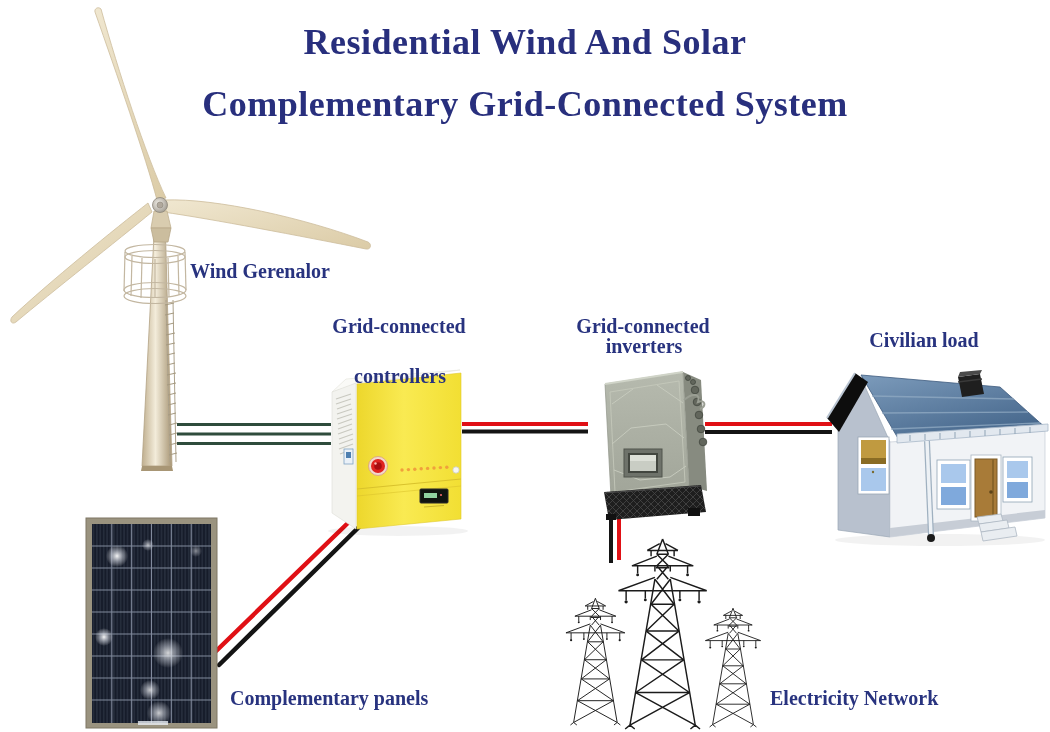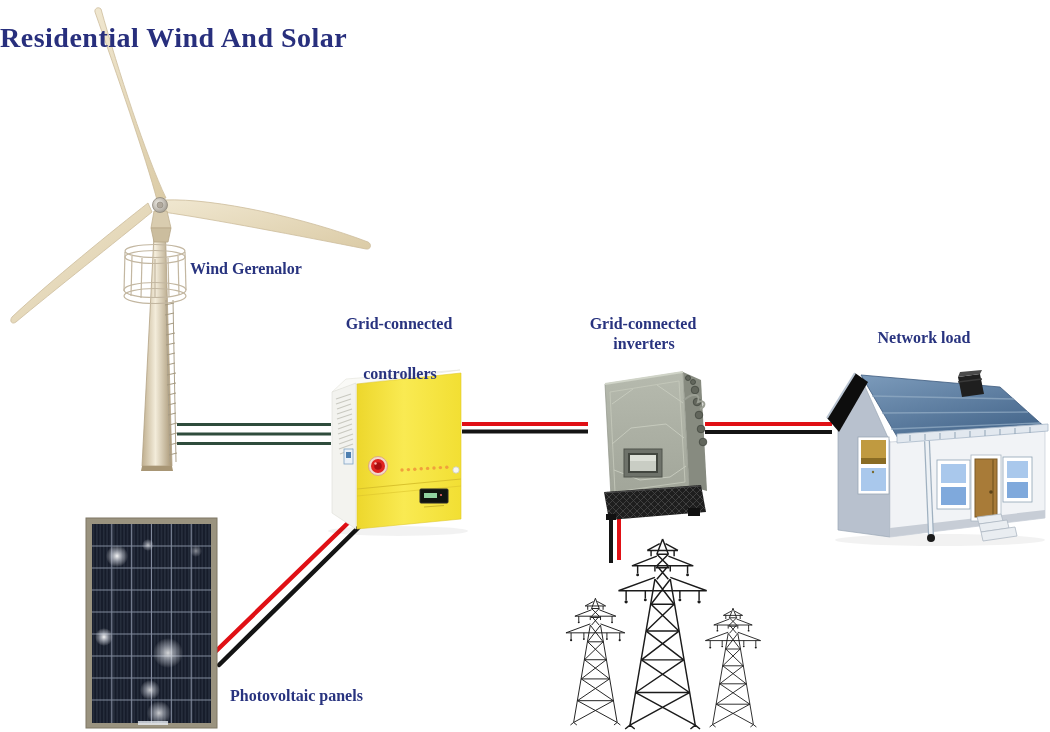--- a/index.html
+++ b/index.html
@@ -2,26 +2,26 @@
 <html style="--background: #FFFFFF; --title-text: #282F7D; --label-text: #28337F; --wire-red: #E01015; --wire-black: #141414; --wire-green: #2F4C3C; --controller-yellow: #F7E33A; --inverter-gray: #ABAFA4; --house-roof-blue: #5C7FA4; --panel-dark: #161C2A; --pylon-black: #1B1B1B; --turbine-cream: #E9DEC4;"><head>
 <meta charset="utf-8">
 <style>
   html,body{margin:0;padding:0;background:#fff;}
   .stage{
     position:relative;width:1050px;height:732px;background:var(--background,#fff);
     overflow:hidden;font-family:"Liberation Serif","DejaVu Serif",serif;
   }
   .art{position:absolute;left:0;top:0;}
   .title-line{
-    position:absolute;left:0;width:100%;text-align:left;
-    font-weight:bold;font-size:28px;line-height:1;color:var(--title-text,#282F7D);
+    position:absolute;left:0;width:100%;text-align:center;
+    font-weight:bold;font-size:36px;line-height:1;color:var(--title-text,#282F7D);
     letter-spacing:0.5px;
   }
   .lbl{
-    position:absolute;font-weight:bold;font-size:16px;line-height:1;
+    position:absolute;font-weight:bold;font-size:20px;line-height:1;
     color:var(--label-text,#28337F);white-space:nowrap;
   }
   .lbl-center{transform:translateX(-50%);text-align:center;}
   .wire-red{stroke:var(--wire-red,#E01015);}
   .wire-black{stroke:var(--wire-black,#121212);}
   .wire-green{stroke:var(--wire-green,#2F4C3C);}
 </style>
 </head>
 <body>
 
@@ -358,26 +358,28 @@
 
       <g fill="#E9EDF1" stroke="#ADB8C3" stroke-width="0.8">
         <polygon points="977,517 1001,514 1003,521 979,524"></polygon>
         <polygon points="979,524 1007,520 1009,528 981,532"></polygon>
         <polygon points="981,532 1015,527 1017,536 983,541"></polygon>
       </g>
     </g>
   </svg>
 
   <div class="title-line" style="top:24px">Residential Wind And Solar</div>
+  <div class="title-line" style="top:86px">Complementary Grid-Connected System</div>
 
   <div class="lbl" style="left:190px;top:261px">Wind Gerenalor</div>
 
   <div class="lbl lbl-center" style="left:399px;top:316px">Grid-connected</div>
   <div class="lbl lbl-center" style="left:400px;top:366px">controllers</div>
 
   <div class="lbl lbl-center" style="left:643px;top:316px">Grid-connected</div>
   <div class="lbl lbl-center" style="left:644px;top:336px">inverters</div>
 
-  <div class="lbl lbl-center" style="left:924px;top:330px">Network load</div>
-
-  <div class="lbl" style="left:230px;top:688px">Photovoltaic panels</div>
+  <div class="lbl lbl-center" style="left:924px;top:330px">Civilian load</div>
+
+  <div class="lbl" style="left:230px;top:688px">Complementary panels</div>
+  <div class="lbl" style="left:770px;top:688px">Electricity Network</div>
 
 </div>
 
 </body></html>

